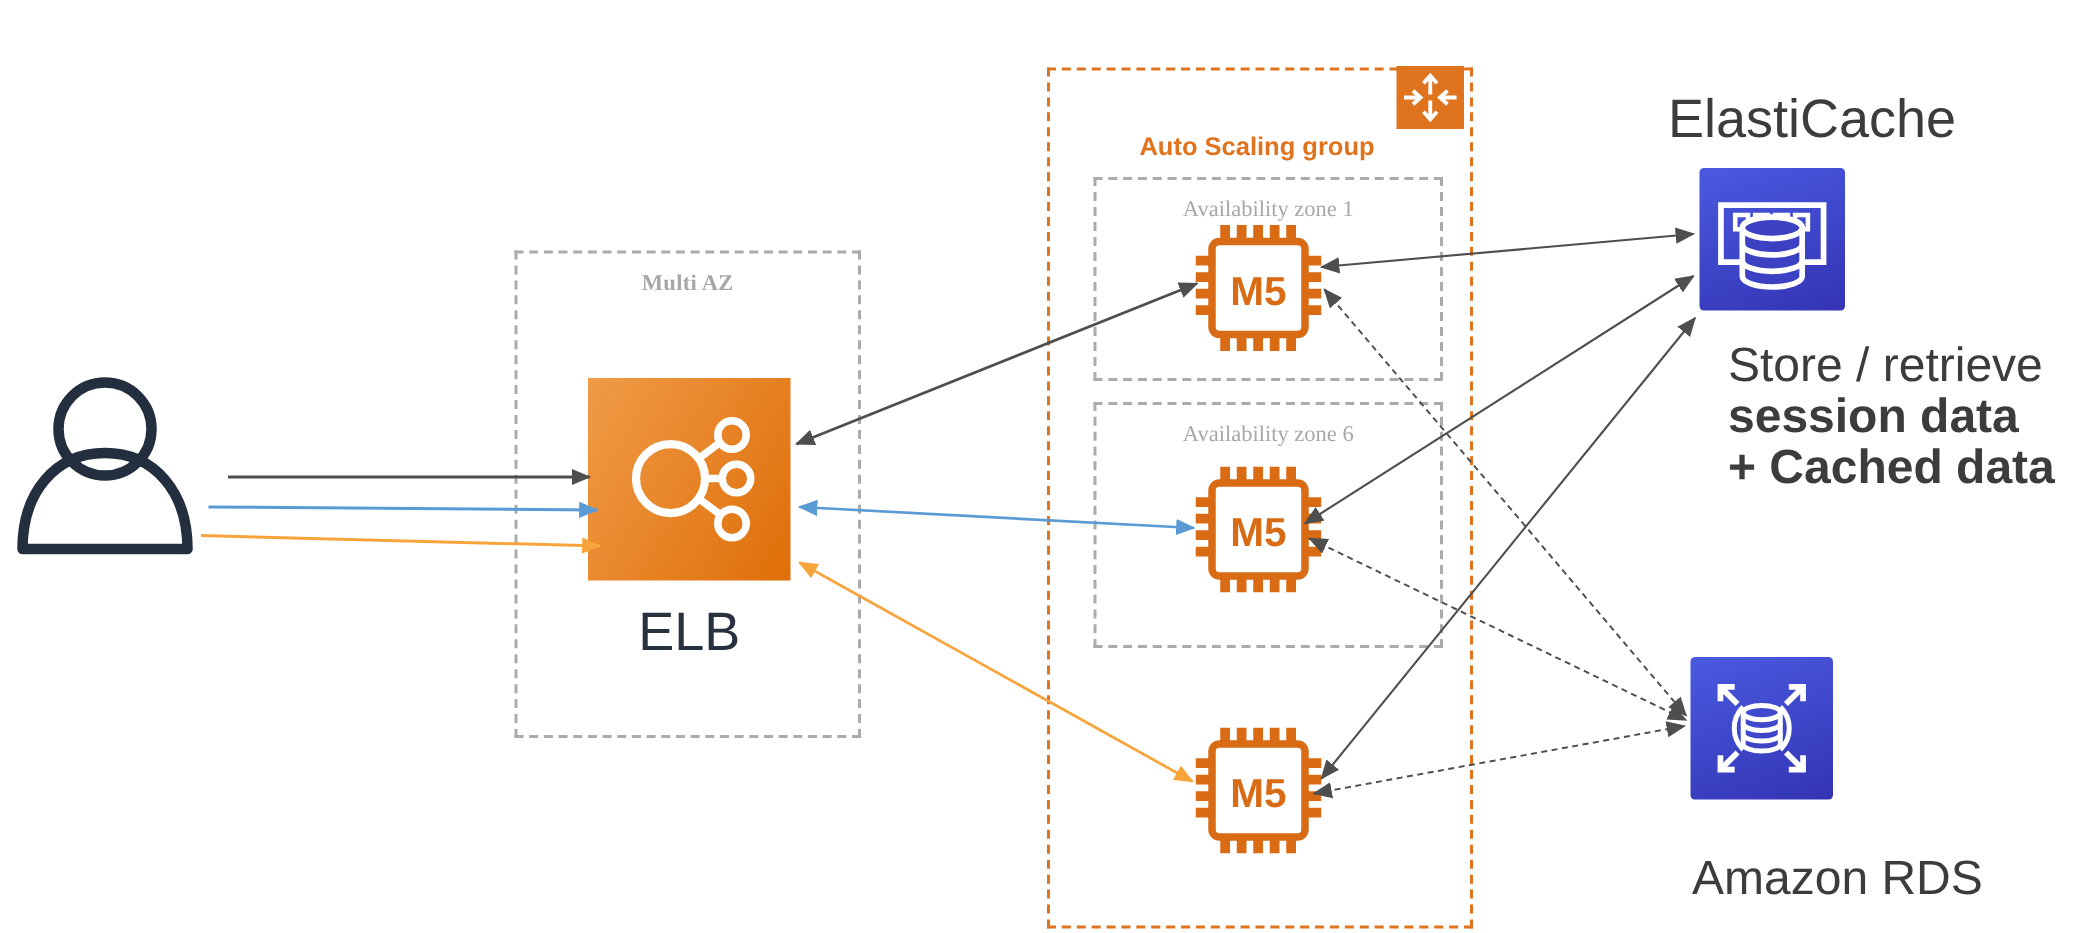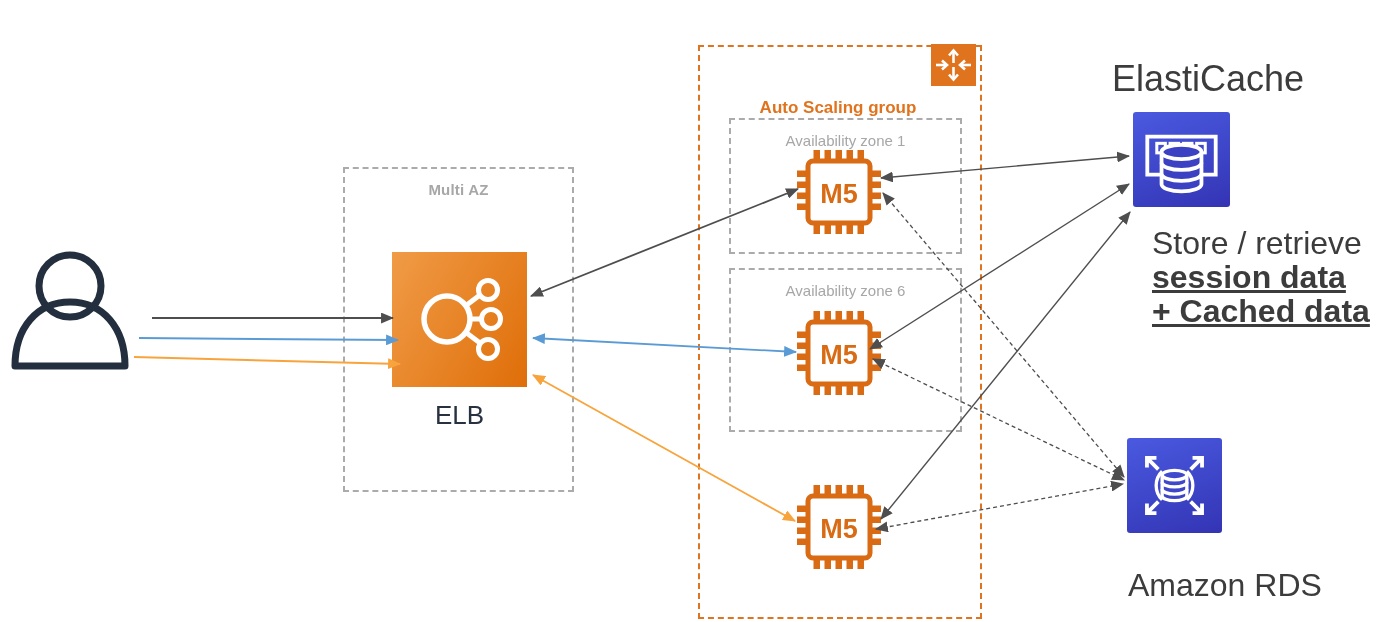--- a/index.html
+++ b/index.html
@@ -6,51 +6,51 @@
   .canvas{
     position:relative;width:1382px;height:622px;background:#fff;
     font-family:"Liberation Sans",sans-serif;overflow:hidden;
   }
   .abs{position:absolute;}
   
   .box-gray{border:2px dashed var(--gray-border);}
   .box-orange{border:2px dashed var(--orange-border);}
   .box-label{
     width:100%;text-align:center;color:var(--gray-label);
-    font-size:15px;margin-top:12px;
+    font-size:15px;margin-top:12px;font-family:Liberation Serif, serif;
   }
   .multi-az-label{font-weight:bold;letter-spacing:.2px;}
   .asg-label{
-    position:absolute;left:698px;top:98px;width:280px;text-align:center;
+    position:absolute;left:698px;top:88px;width:280px;text-align:center;
     color:var(--orange-border);font-size:17px;font-weight:600;
   }
   
   .elb-square{
     left:392px;top:252px;width:135px;height:135px;
     background:linear-gradient(120deg,var(--elb-grad-1),var(--elb-grad-2));
   }
   .blue-square{
     background:linear-gradient(160deg,var(--blue-grad-1) 0%,var(--blue-grad-2) 100%);
     border-radius:3px;
   }
   .asg-icon{
     left:931px;top:44px;width:45px;height:42px;
     background:var(--orange-border);z-index:4;
   }
   .elb-label{
     left:392px;top:400px;width:135px;text-align:center;
-    font-size:26px;color:var(--text-dark);
+    font-size:36px;color:var(--text-dark);
   }
   .ec-title{
     left:1112px;top:58px;width:220px;font-size:36px;color:var(--caption);
   }
   .caption{
     font-size:32px;line-height:34px;color:var(--caption);
   }
-  .caption .bold{font-weight:bold;text-decoration:underline;}
+  .caption .bold{font-weight:bold;}
   .chip{z-index:3;}
   svg text{font-family:"Liberation Sans",sans-serif;}
   #arrows{position:absolute;left:0;top:0;z-index:10;pointer-events:none;}
 </style>
 </head>
 <body>
 
 <div class="canvas">
 
   <svg class="abs" style="left:5px;top:238px;" width="135" height="140" viewBox="0 0 135 140">

